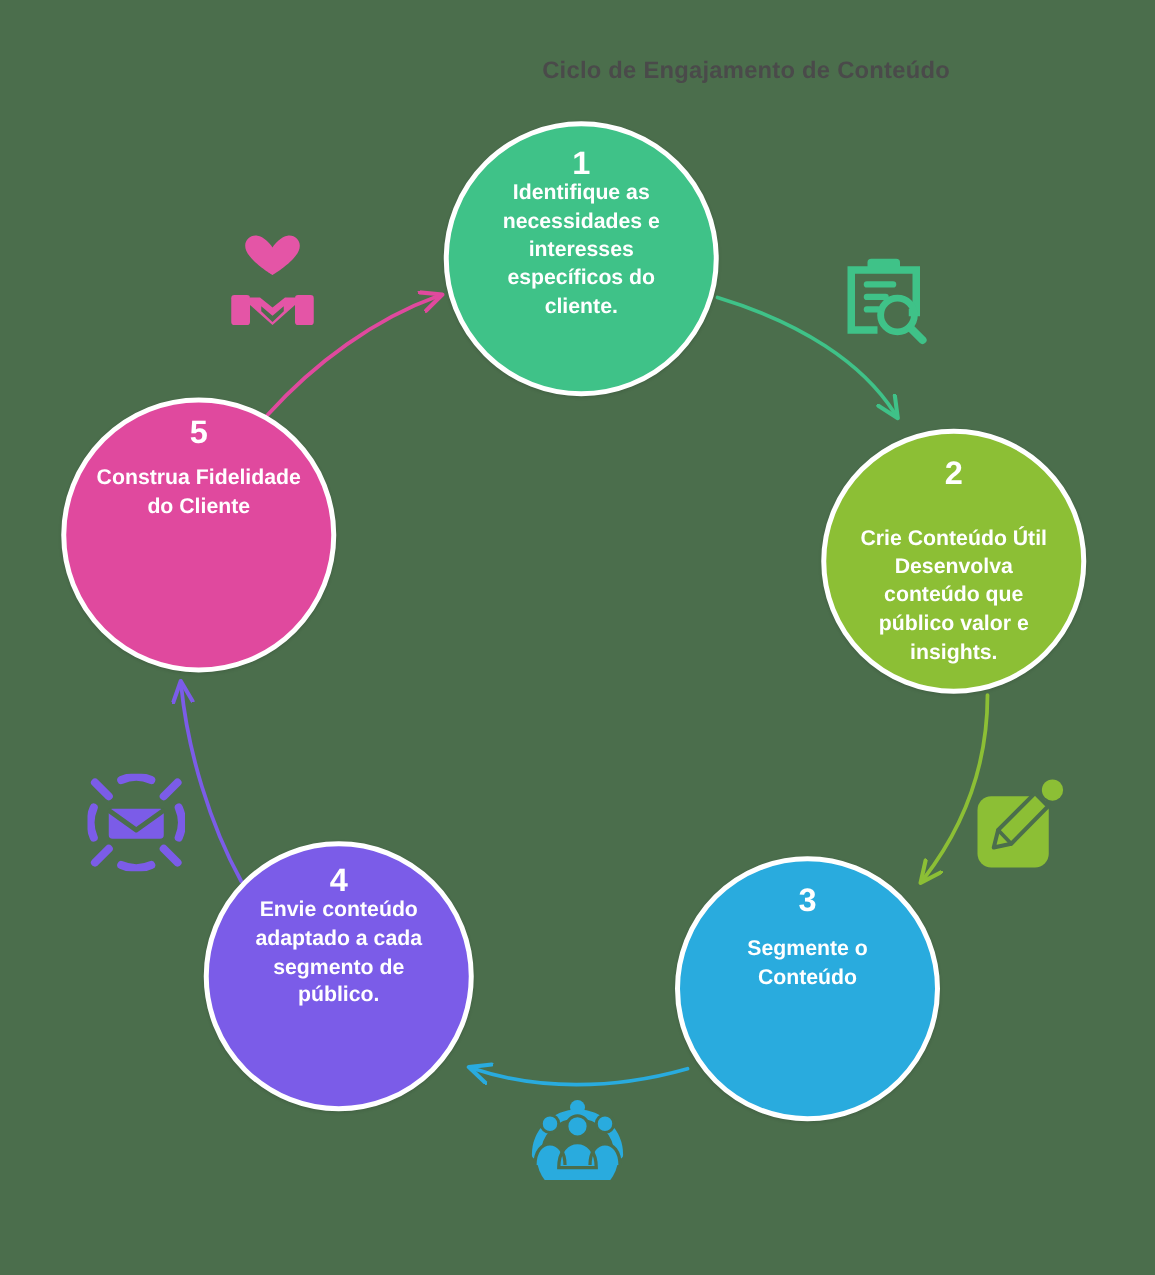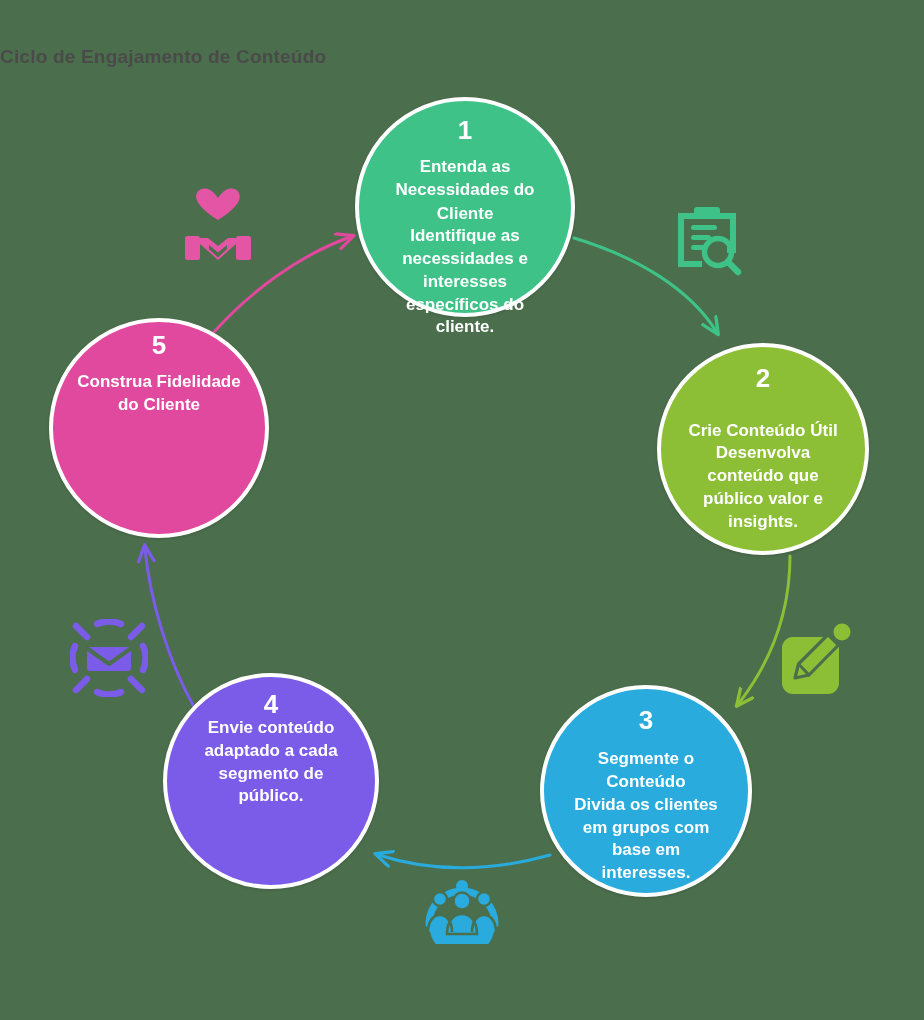--- a/index.html
+++ b/index.html
@@ -17,21 +17,21 @@
   #stage {
     position: relative;
     width: 924px;
     height: 1020px;
   }
   #title {
     position: absolute;
     left: 0;
     top: 46px;
     width: 760px;
-    text-align: left;
+    text-align: right;
     font-size: 19px;
     font-weight: bold;
     color: #4a4a4a;
     letter-spacing: 0.2px;
   }
   svg.layer {
     position: absolute;
     left: 0;
     top: 0;
     width: 924px;
@@ -125,34 +125,32 @@
 
     <path d="M550,855 C490,872 430,872 379,855" fill="none" stroke="#29abde" stroke-width="3" stroke-linecap="round" marker-end="url(#ah-cyan)"></path>
 
     <path d="M193,705 C168,660 150,600 145,549" fill="none" stroke="#7b5ce8" stroke-width="3" stroke-linecap="round" marker-end="url(#ah-purple)"></path>
 
     <path d="M214,332 C252,290 300,255 350,237" fill="none" stroke="#e0499e" stroke-width="3" stroke-linecap="round" marker-end="url(#ah-pink)"></path>
   </svg>
 
   <div class="node" id="node1">
     <div class="num">1</div>
-    <div class="ttl">Entenda as Necessidades do Cliente</div>
     <div class="dsc">Identifique as necessidades e interesses específicos do cliente.</div>
   </div>
 
   <div class="node" id="node2">
     <div class="num">2</div>
     <div class="ttl">Crie Conteúdo Útil</div>
     <div class="dsc">Desenvolva conteúdo que público valor e insights.</div>
   </div>
 
   <div class="node" id="node3">
     <div class="num">3</div>
     <div class="ttl">Segmente o Conteúdo</div>
-    <div class="dsc">Divida os clientes em grupos com base em interesses.</div>
   </div>
 
   <div class="node" id="node4">
     <div class="num">4</div>
     <div class="dsc">Envie conteúdo adaptado a cada segmento de público.</div>
   </div>
 
   <div class="node" id="node5">
     <div class="num">5</div>
     <div class="ttl">Construa Fidelidade do Cliente</div>

